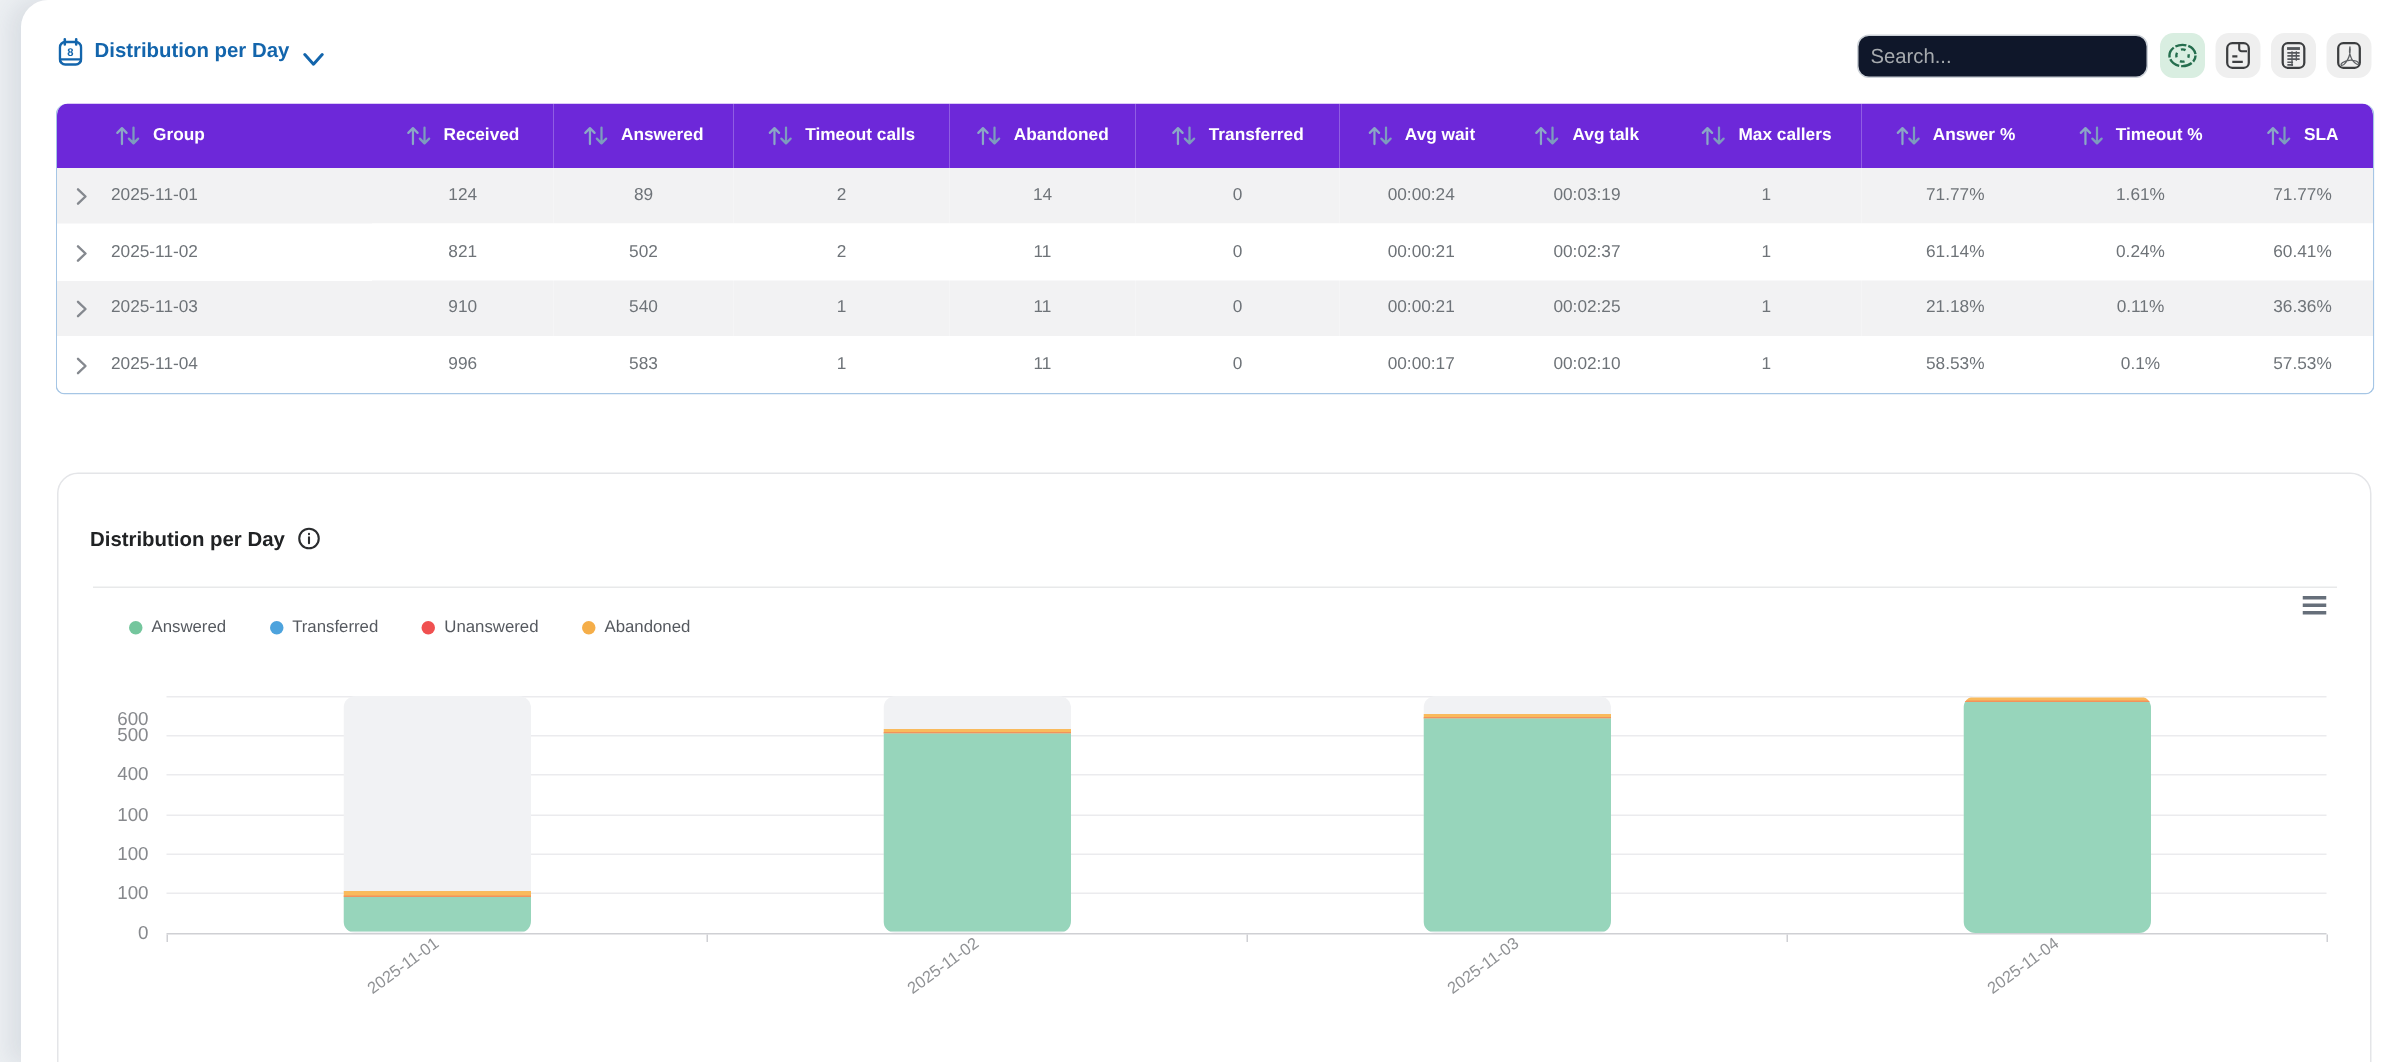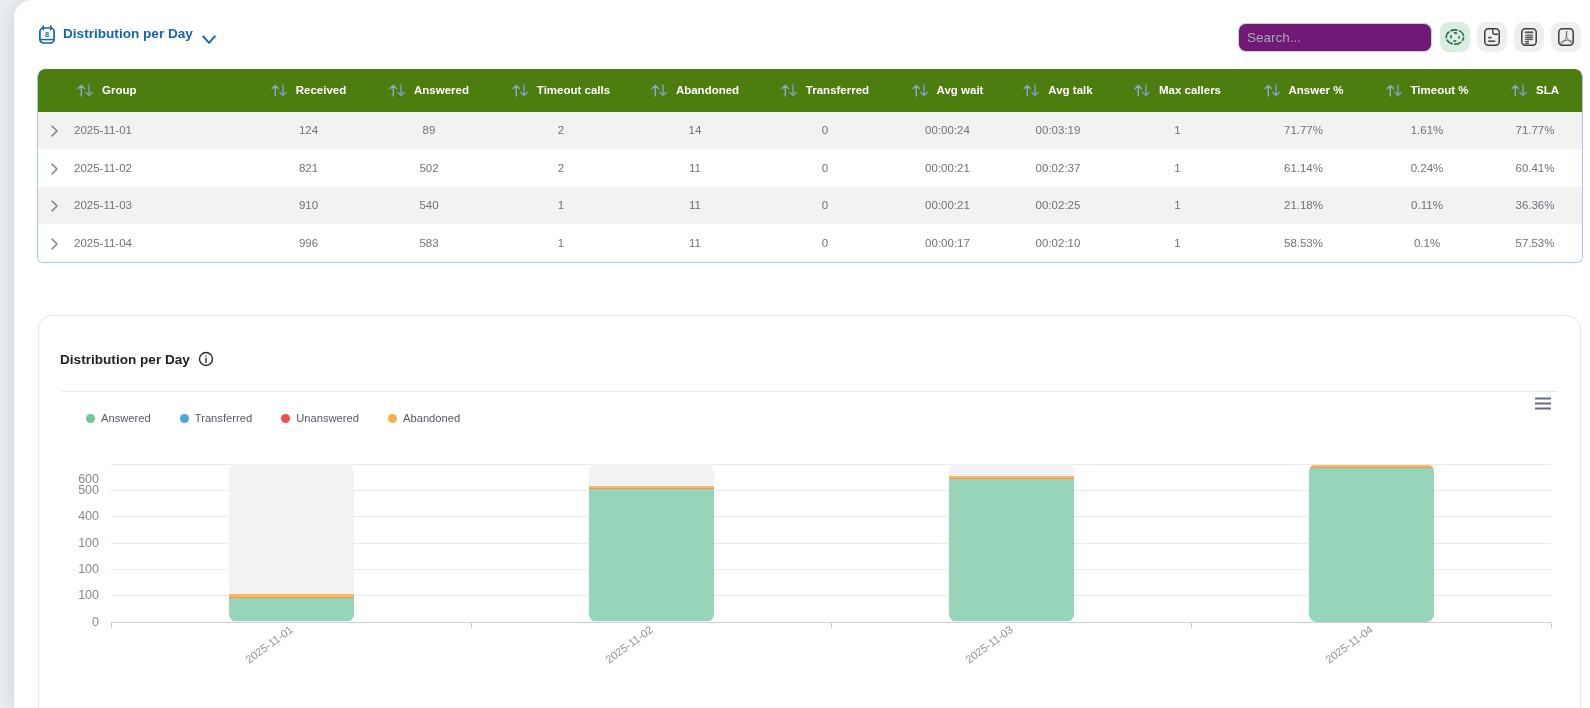--- a/index.html
+++ b/index.html
@@ -6,28 +6,28 @@
   html,body { width:1590px; height:708px; overflow:hidden; }
   body { background:#eceff2; font-family:"Liberation Sans", sans-serif; position:relative; }
   .panel { position:absolute; left:14px; top:0; width:1576px; height:708px; background:#fff; border-top-left-radius:18px; box-shadow:-7px 0 14px rgba(60,80,110,0.10); }
 
   
   .titlebar { position:absolute; left:39px; top:22px; height:22px; display:flex; align-items:center; }
   .titlebar .cal { margin-right:8px; margin-top:2px; }
   .titlebar .t { color:#1365ac; font-size:13.6px; font-weight:700; }
   .titlebar .chev { margin-left:9px; margin-top:14px; }
 
-  .search { position:absolute; left:1238px; top:23px; width:194px; height:29px; border:1px solid #cdd2d8; border-radius:8px; background:#701a75; color:#a6aaae; font-size:13.5px; line-height:27px; padding-left:8px; }
+  .search { position:absolute; left:1238px; top:23px; width:194px; height:29px; border:1px solid #cdd2d8; border-radius:8px; background:#0f172a; color:#a6aaae; font-size:13.5px; line-height:27px; padding-left:8px; }
   .btn { position:absolute; top:22px; width:30px; height:30px; border-radius:9px; background:#efefef; display:flex; align-items:center; justify-content:center; }
   .btn.green { background:#d9eee1; }
 
   
   .tablewrap { position:absolute; left:37px; top:69px; width:1546px; border:1px solid #a6c6e5; border-top:none; border-radius:8px 8px 6px 6px; overflow:hidden; }
   table { border-collapse:collapse; table-layout:fixed; width:1544px; }
-  thead th { background:#4d7c0f; height:42.5px; font-size:11.5px; font-weight:700; color:#fff; text-align:center; vertical-align:middle; }
+  thead th { background:#6d28d9; height:42.5px; font-size:11.5px; font-weight:700; color:#fff; text-align:center; vertical-align:middle; }
   thead th:first-child { border-top-left-radius:7px; text-align:left; }
   thead th:last-child { border-top-right-radius:7px; }
   th .hc { display:inline-flex; align-items:center; gap:8px; vertical-align:middle; }
   tbody td { height:37.5px; font-size:11.5px; color:#6e7378; text-align:center; vertical-align:middle; }
   tbody tr.odd td { background:#f2f2f3; }
   tbody tr.even td { background:#fff; }
   td.grp { text-align:left; padding-left:36px; position:relative; }
   td.grp svg { position:absolute; left:12px; top:50%; margin-top:-5px; }
   tr.total td { height:37.5px; background:#fff; border-top:1px solid #9ec3e4; color:#17181a; font-weight:700; font-size:11.5px; }
   tr.total td.grp { padding-left:34px; }

